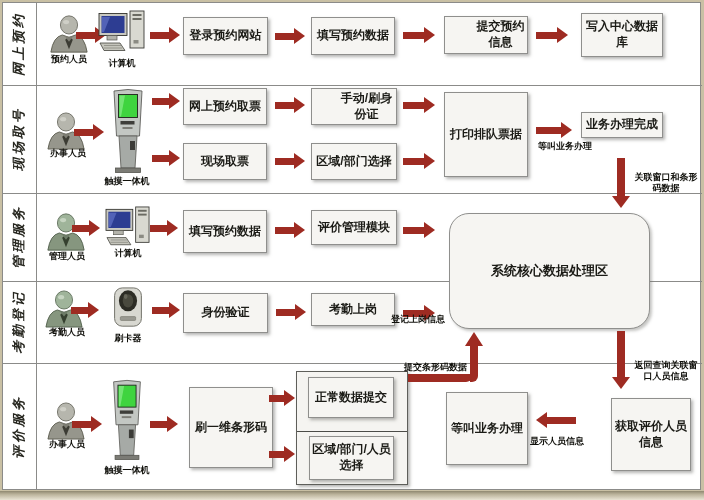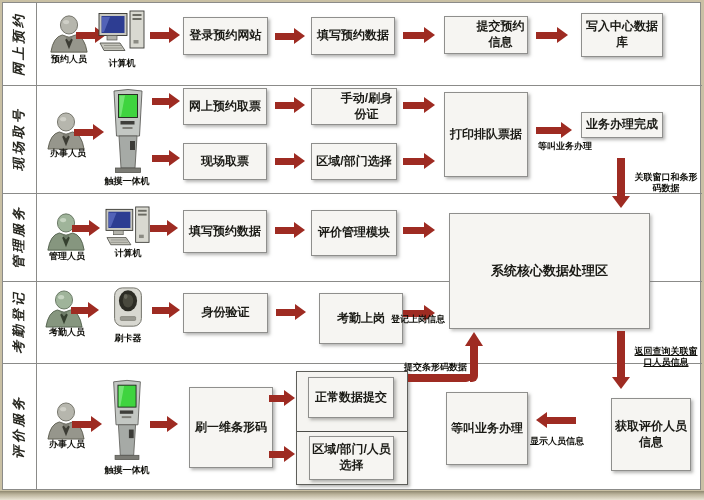--- a/index.html
+++ b/index.html
@@ -10,21 +10,21 @@
   .hline { position:absolute; left:2px; width:700px; height:1px; background:var(--line); }
   .vline { position:absolute; width:1px; background:var(--line); }
   .bottombar { position:absolute; left:0; top:491px; width:704px; height:9px;
     background:linear-gradient(to bottom,#8f8870 0%,#b9b199 35%,#e9e4d4 100%); }
   .lanelab { position:absolute; left:2px; width:34px; display:flex; align-items:center; justify-content:center; }
   .lanelab span { transform:rotate(-90deg); white-space:nowrap; font-family:"Liberation Serif", serif;
     font-style:italic; font-weight:bold; font-size:13px; letter-spacing:3px; color:#26261f; }
   .box { position:absolute; background:#f6f5f2; border:1px solid #8f8f8d; box-shadow:2px 2px 3px rgba(110,110,105,.5);
     display:flex; align-items:center; justify-content:center; text-align:center;
     font-weight:bold; font-size:12px; color:var(--ink); line-height:1.3; box-sizing:border-box; padding:2px; }
-  .box.core { font-size:13px; box-shadow:2px 2px 3px rgba(110,110,105,.4); }
+  .box.core { font-size:13px; box-shadow:2px 2px 3px rgba(110,110,105,.4);border-radius:20px; }
   .group { position:absolute; background:#f5f4f1; border:1px solid #5e5e5a; box-shadow:2px 2px 3px rgba(110,110,105,.5); box-sizing:border-box; }
   .group .divider { position:absolute; left:0; width:100%; height:1px; background:#4c4c48; }
   .caption { position:absolute; font-size:9px; font-weight:bold; color:#10100b; text-align:center; }
   .flabel { position:absolute; font-size:9px; font-weight:bold; color:#10100b; text-align:center; line-height:1.25; }
   .nowrap { white-space:nowrap; }
   .harrow { position:absolute; display:flex; align-items:center; }
   .harrow .shaft { flex:1; height:7px; background:var(--ar); }
   .harrow .head { width:0; height:0; border-top:8px solid transparent; border-bottom:8px solid transparent; border-left:11px solid var(--ar); }
   .harrow .headl { width:0; height:0; border-top:8px solid transparent; border-bottom:8px solid transparent; border-right:11px solid var(--ar); }
   .varrow { position:absolute; display:flex; flex-direction:column; align-items:center; width:18px; }
@@ -214,21 +214,21 @@
   <div class="caption" style="left:104px; top:247px; width:48px;">计算机</div>
   <div class="harrow" style="left:150px; top:220px; width:28px;">
       <div class="shaft"></div>
       <div class="head"></div>
     </div>
   <div class="box" style="left:183px; top:210px; width:84px; height:43px;">填写预约数据</div>
   <div class="harrow" style="left:275px; top:222px; width:30px;">
       <div class="shaft"></div>
       <div class="head"></div>
     </div>
-  <div class="box" style="left:311px; top:210px; width:86px; height:46px;">评价管理模块</div>
+  <div class="box" style="left:311px; top:210px; width:86px; height:35px;">评价管理模块</div>
   <div class="harrow" style="left:403px; top:222px; width:32px;">
       <div class="shaft"></div>
       <div class="head"></div>
     </div>
   <div class="box core" style="left:449px; top:213px; width:201px; height:116px;">系统核心数据处理区</div>
 
   <div class="icon" style="left:43px; top:290px; width:42px; height:38px;">
       <svg viewBox="0 0 44 40" xmlns="http://www.w3.org/2000/svg">
     <ellipse cx="22" cy="10.5" rx="9" ry="9.5" fill="#9fb49a" stroke="#5b6b56" stroke-width="0.9"></ellipse>
     <ellipse cx="19" cy="7.5" rx="3.2" ry="2.2" fill="#cfdcca" opacity="0.8"></ellipse>
@@ -254,21 +254,21 @@
   <div class="caption" style="left:106px; top:332px; width:44px;">刷卡器</div>
   <div class="harrow" style="left:152px; top:302px; width:28px;">
       <div class="shaft"></div>
       <div class="head"></div>
     </div>
   <div class="box" style="left:183px; top:293px; width:85px; height:40px;">身份验证</div>
   <div class="harrow" style="left:276px; top:304px; width:30px;">
       <div class="shaft"></div>
       <div class="head"></div>
     </div>
-  <div class="box" style="left:319px; top:293px; width:84px; height:51px;text-align:center;">考勤上岗</div>
+  <div class="box" style="left:311px; top:293px; width:84px; height:33px;text-align:center;">考勤上岗</div>
   <div class="harrow" style="left:403px; top:305px; width:32px;">
       <div class="shaft"></div>
       <div class="head"></div>
     </div>
   <div class="flabel nowrap" style="left:391px; top:314px;">登记上岗信息</div>
 
   <div class="icon" style="left:45px; top:402px; width:42px; height:38px;">
       <svg viewBox="0 0 44 40" xmlns="http://www.w3.org/2000/svg">
     <ellipse cx="22" cy="10.5" rx="9" ry="9.5" fill="#b6b6ad" stroke="#66665c" stroke-width="0.9"></ellipse>
     <ellipse cx="19" cy="7.5" rx="3.2" ry="2.2" fill="#dadad1" opacity="0.7"></ellipse>
@@ -317,21 +317,21 @@
 
   <div class="flabel nowrap" style="left:404px; top:362px;">提交条形码数据</div>
   <div class="bar" style="left:408px; top:374px; width:64px; height:8px; border-bottom-right-radius:6px;"></div>
   <div class="bar" style="left:470px; top:346px; width:8px; height:36px; border-bottom-right-radius:6px;"></div>
   <div class="tri-up" style="left:465px; top:332px;"></div>
 
   <div class="varrow" style="left:612px; top:331px; height:58px;">
       <div class="shaft"></div>
       <div class="head"></div>
     </div>
-  <div class="flabel" style="left:632px; top:346px; width:68px;text-decoration:underline;">返回查询关联窗口人员信息</div>
+  <div class="flabel" style="left:632px; top:360px; width:68px;">返回查询关联窗口人员信息</div>
 
   <div class="box" style="left:583px; top:398px; width:80px; height:73px;margin-left:28px;">获取评价人员信息</div>
   <div class="harrow" style="left:536px; top:412px; width:40px;">
       <div class="headl"></div>
       <div class="shaft"></div>
     </div>
   <div class="flabel nowrap" style="left:530px; top:436px;">显示人员信息</div>
   <div class="box" style="left:446px; top:392px; width:82px; height:73px;">等叫业务办理</div>
 
   <div class="bottombar"></div>

